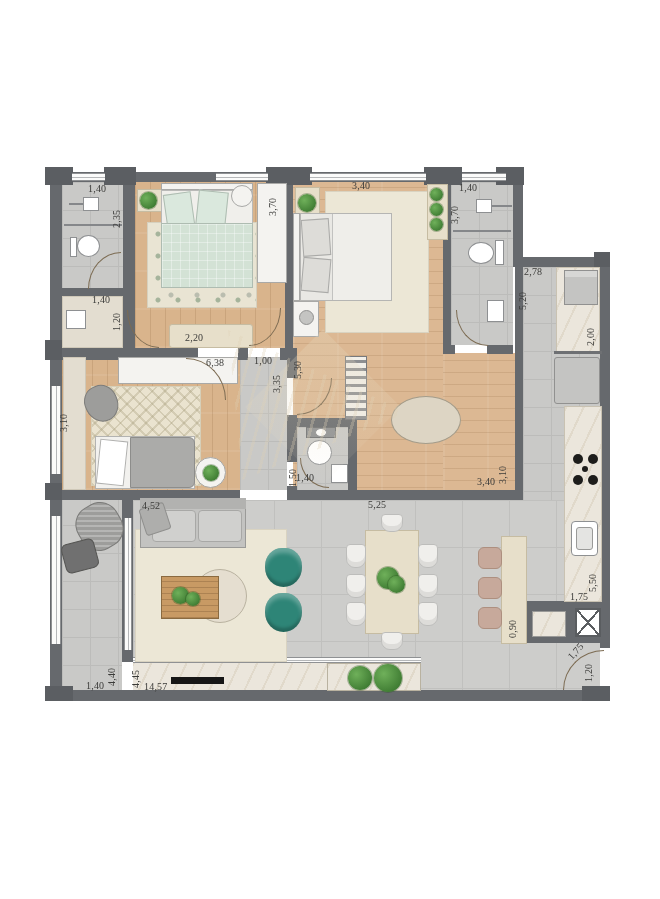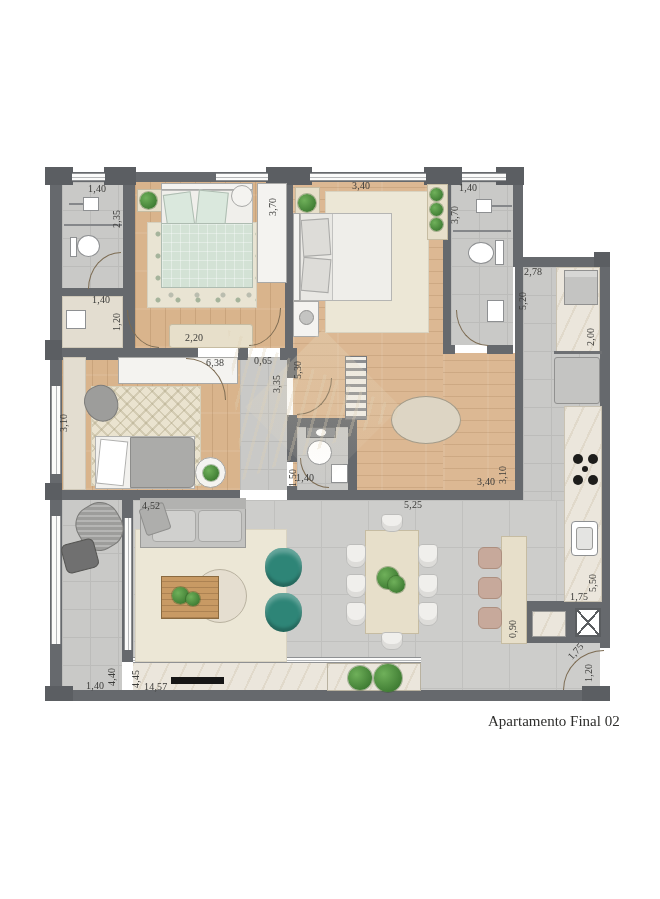--- a/index.html
+++ b/index.html
@@ -278,43 +278,42 @@
   <div class="wm-burst"></div>
   <div class="wm-diamond"></div>
 
   <span class="lbl" style="left:88px;top:184px">1,40</span>
   <span class="lbl v" style="left:112px;top:228px">2,35</span>
   <span class="lbl" style="left:92px;top:295px">1,40</span>
   <span class="lbl v" style="left:112px;top:331px">1,20</span>
   <span class="lbl v" style="left:268px;top:216px">3,70</span>
   <span class="lbl" style="left:185px;top:333px">2,20</span>
   <span class="lbl" style="left:206px;top:358px">6,38</span>
-  <span class="lbl" style="left:254px;top:356px">0,65</span>
+  <span class="lbl" style="left:254px;top:356px">1,00</span>
   <span class="lbl v" style="left:272px;top:393px">3,35</span>
   <span class="lbl v" style="left:293px;top:379px">5,30</span>
   <span class="lbl" style="left:352px;top:181px">3,40</span>
   <span class="lbl" style="left:477px;top:477px">3,40</span>
   <span class="lbl v" style="left:498px;top:484px">3,10</span>
   <span class="lbl" style="left:459px;top:183px">1,40</span>
   <span class="lbl v" style="left:450px;top:224px">3,70</span>
   <span class="lbl" style="left:524px;top:267px">2,78</span>
   <span class="lbl v" style="left:518px;top:310px">5,20</span>
   <span class="lbl v" style="left:586px;top:346px">2,00</span>
   <span class="lbl v" style="left:588px;top:592px">5,50</span>
   <span class="lbl" style="left:570px;top:592px">1,75</span>
   <span class="lbl v" style="left:508px;top:638px">0,90</span>
   <span class="lbl r" style="left:566px;top:655px">1,75</span>
   <span class="lbl v" style="left:584px;top:682px">1,20</span>
   <span class="lbl v" style="left:59px;top:432px">3,10</span>
   <span class="lbl v" style="left:288px;top:487px">1,50</span>
   <span class="lbl" style="left:296px;top:473px">1,40</span>
   <span class="lbl" style="left:142px;top:501px">4,52</span>
-  <span class="lbl" style="left:404px;top:500px">5,25</span>
+  <span class="lbl" style="left:368px;top:500px">5,25</span>
   <span class="lbl v" style="left:107px;top:686px">4,40</span>
   <span class="lbl" style="left:86px;top:681px">1,40</span>
   <span class="lbl v" style="left:131px;top:688px">4,45</span>
   <span class="lbl" style="left:144px;top:682px">14,57</span>
 
   <div class="caption">
-    <div style="position:static">Apartamento Final 02</div>
   </div>
 
 </div>
 
 </body></html>

